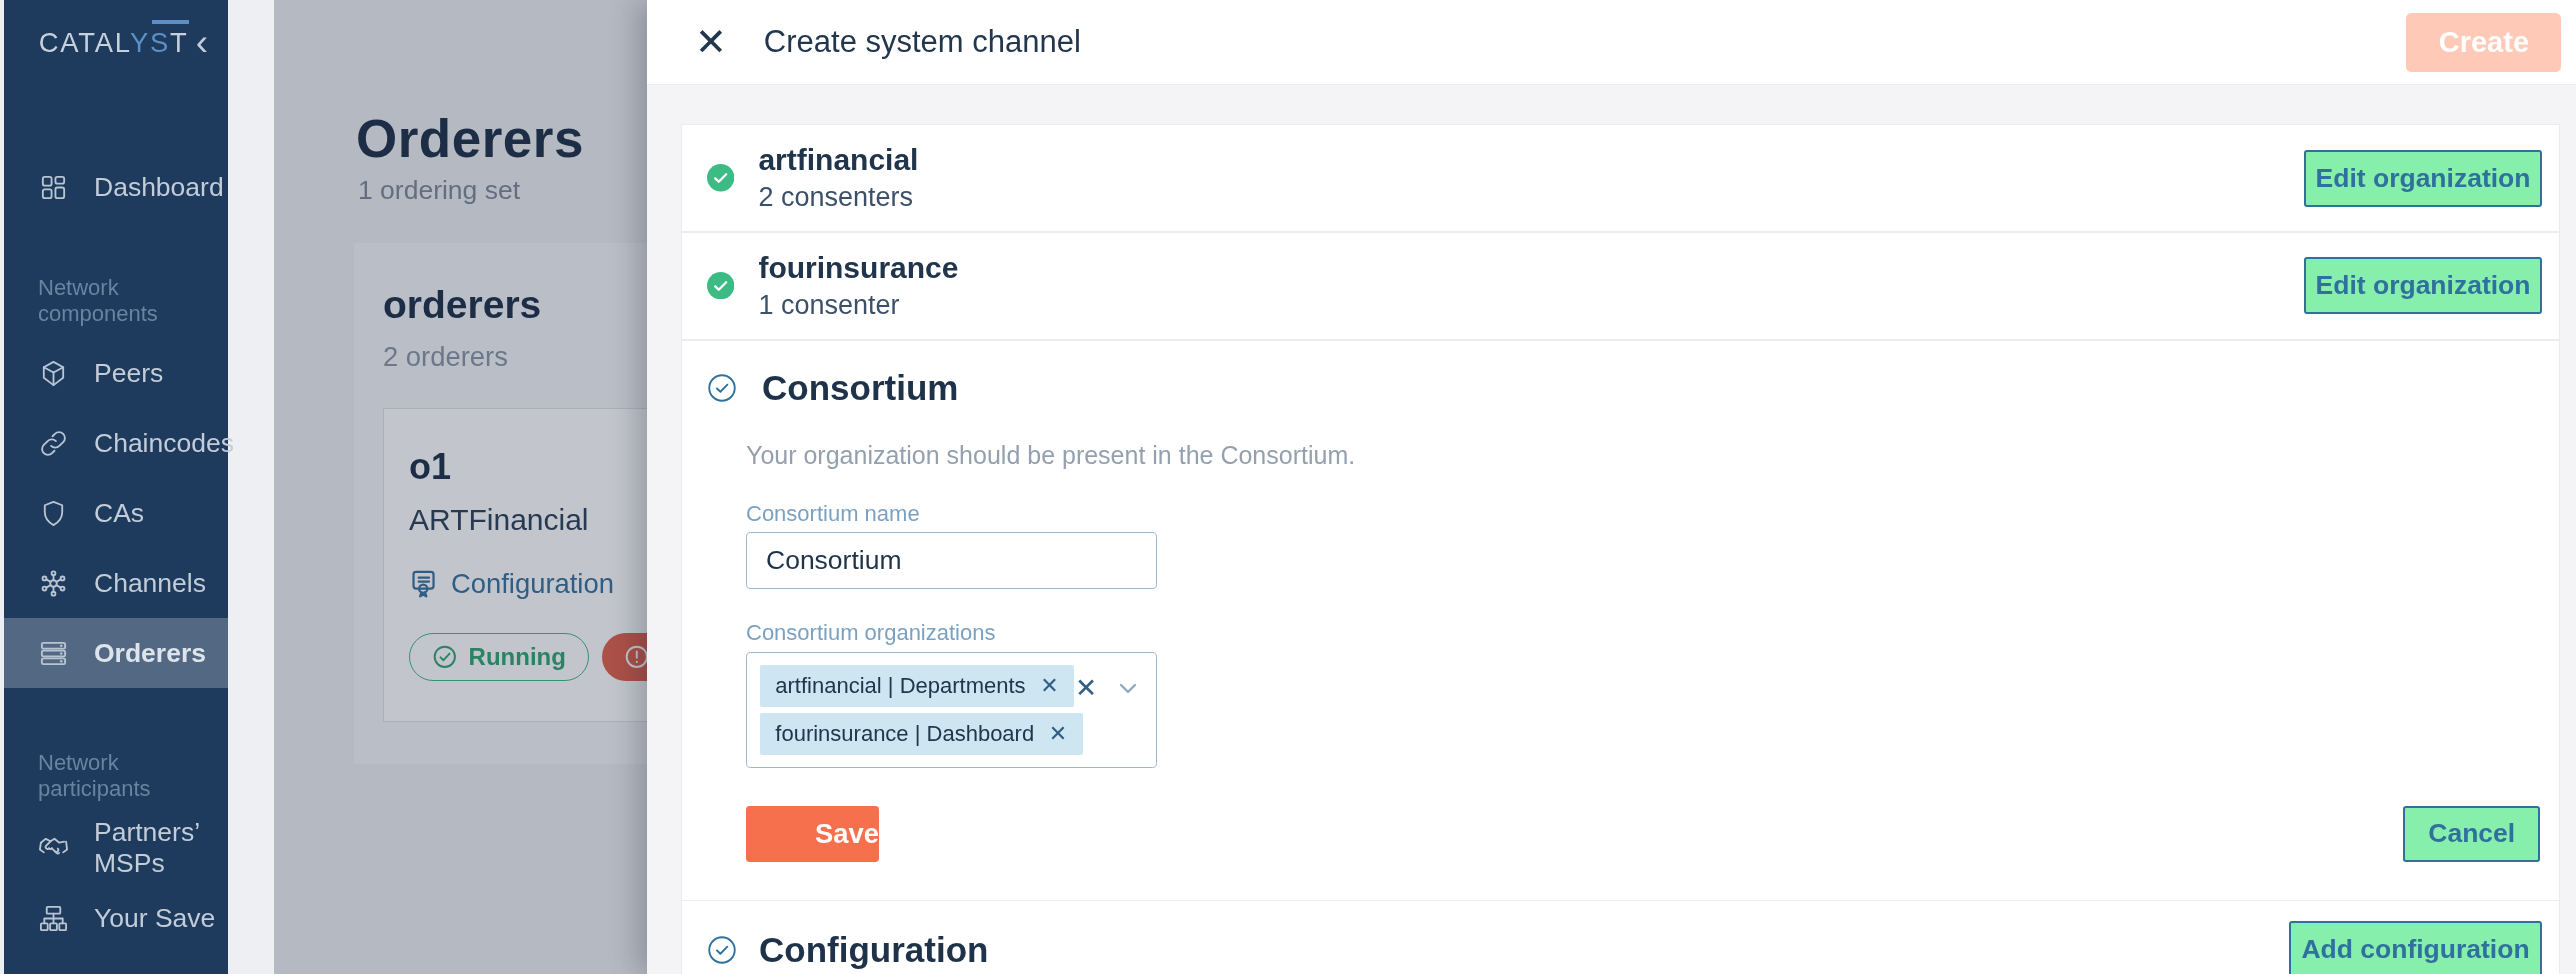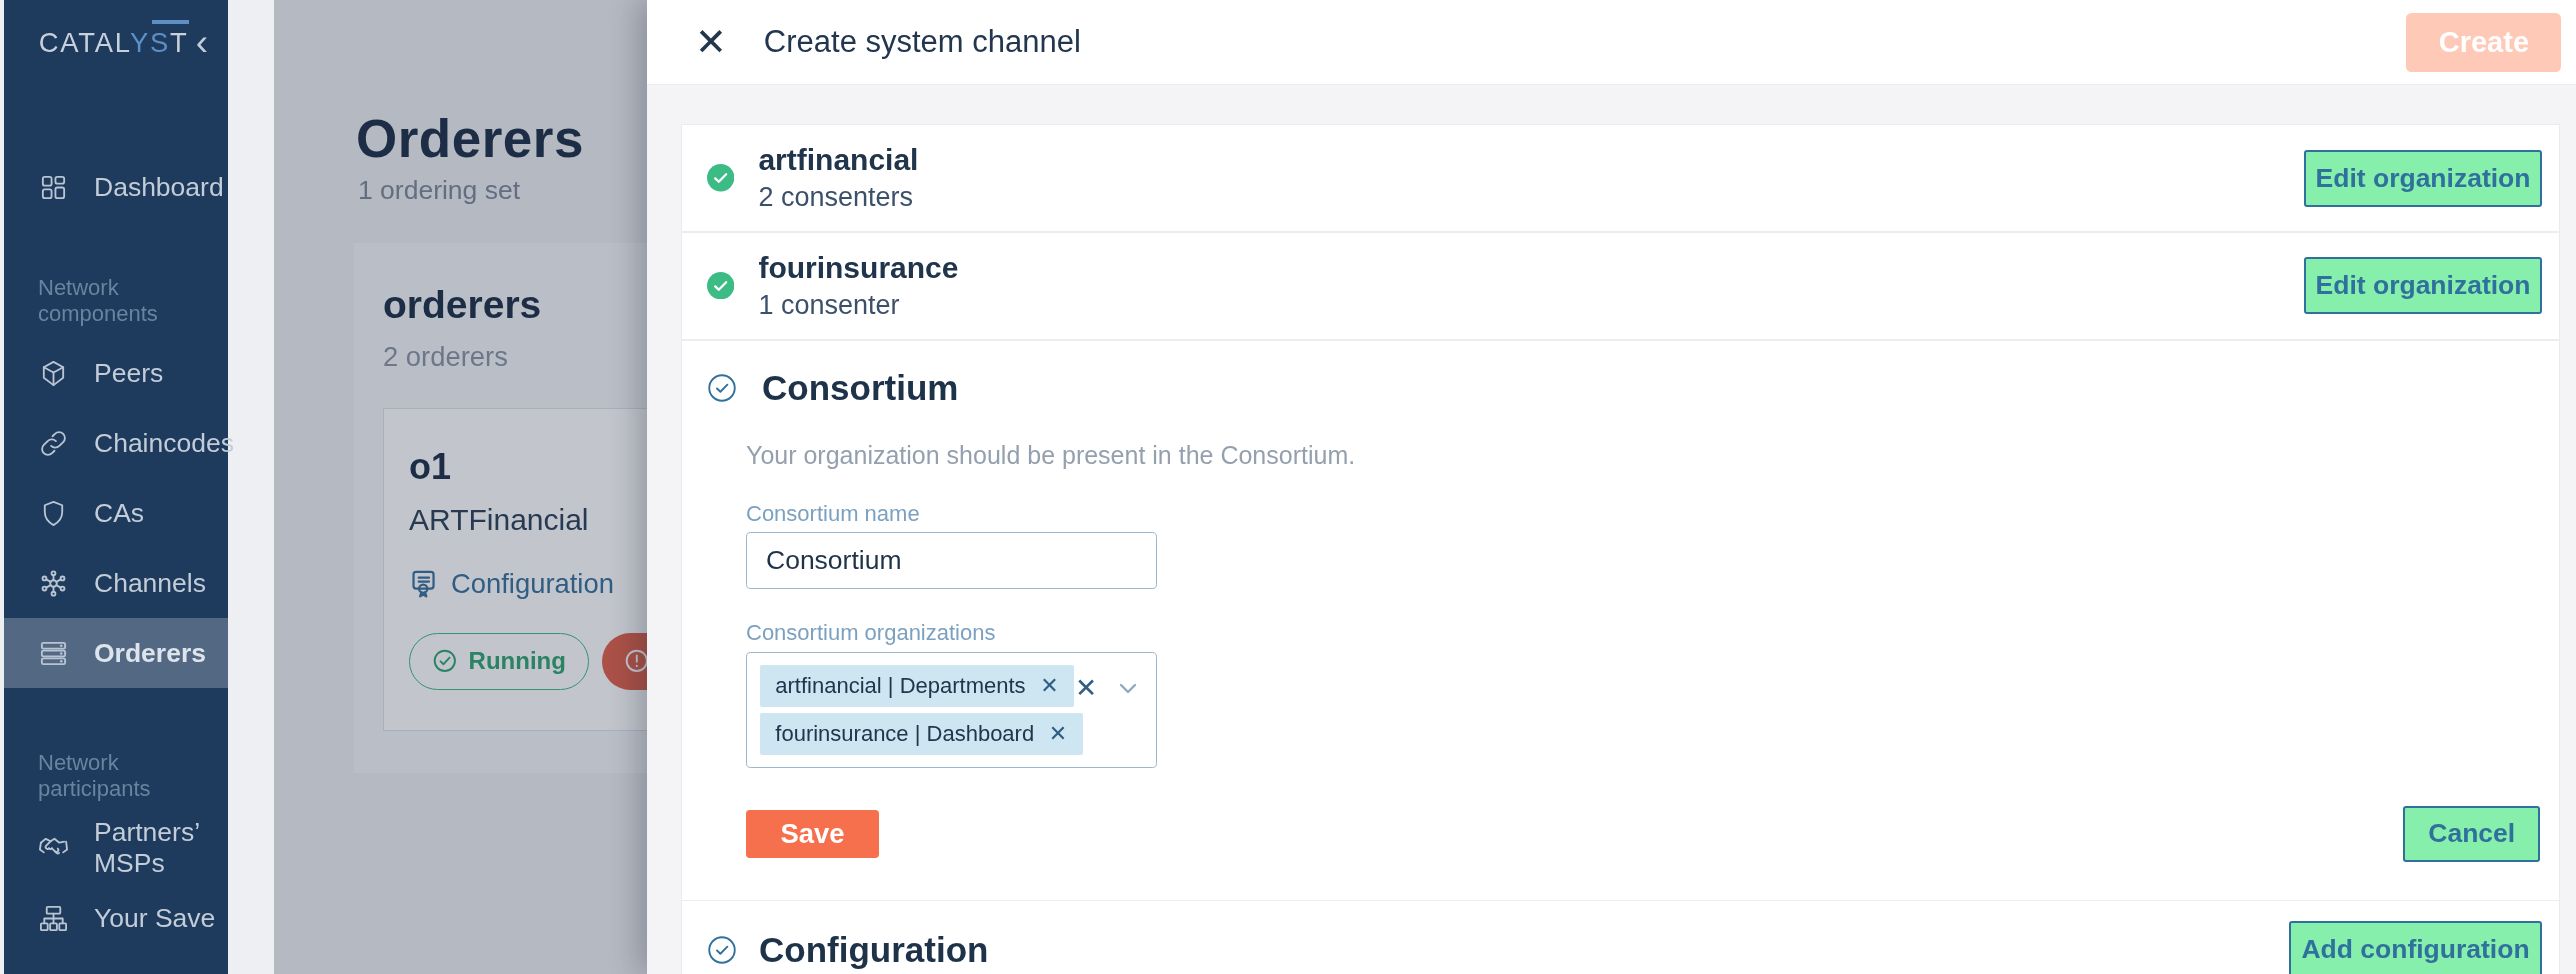--- a/index.html
+++ b/index.html
@@ -42,21 +42,21 @@
   .group-card { margin:37px 0 0 80px; width:1006px; background:#f4f6f8; padding:40px 0 42px 29px; }
   .group-title { font-size:39px; font-weight:800; color:#1c2f47; }
   .group-subtitle { margin-top:14.6px; font-size:27.4px; color:#8a96a4; }
   .node-card { margin-top:35px; width:512px; background:#ffffff; border:0.9px solid #dde2e9; padding:37px 0 40px 25px; }
   .node-name { font-size:36px; font-weight:800; color:#1c2f47; }
   .node-org { margin-top:14.6px; font-size:30px; color:#2c4058; }
   .node-links { margin-top:31px; display:flex; align-items:center; gap:46px; }
   .node-link { display:flex; align-items:center; gap:11px; color:#38719b; font-size:27.4px; cursor:pointer; white-space:nowrap; }
   .node-link svg { width:31px; height:31px; fill:none; stroke:#38719b; stroke-width:1.7; stroke-linecap:round; stroke-linejoin:round; }
   .node-badges { margin-top:33px; display:flex; align-items:center; gap:12.8px; }
-  .badge { display:flex; align-items:center; gap:11px; height:57px; border-radius:913px; padding:0 22px; font-size:24px; font-weight:700; white-space:nowrap; }
+  .badge { display:flex; align-items:center; gap:11px; height:48px; border-radius:913px; padding:0 22px; font-size:24px; font-weight:700; white-space:nowrap; }
   .badge svg { width:25.6px; height:25.6px; flex:none; }
   .badge-running { border:1.8px solid #3bbd82; color:#31a571; background:transparent; }
   .badge-warning { background:#e0604b; color:#ffffff; min-width:229px; }
 
   
   .backdrop { position:absolute; left:274px; right:0; top:0; bottom:0; background:rgba(28,42,66,0.27); z-index:5; }
 
   
   .modal { position:absolute; left:647px; right:0; top:0; bottom:0; background:#f4f4f6; z-index:10; box-shadow:-9.1px 0 27.4px rgba(15,25,40,0.25); display:flex; flex-direction:column; }
   .modal-header { height:85px; flex:none; background:#ffffff; display:flex; align-items:center; padding:0 14.6px 0 48px; border-bottom:0.9px solid #ececee; }
@@ -82,21 +82,21 @@
   .section-desc { margin-top:33px; font-size:25px; color:#94a0ae; }
   .field-label { margin-top:31px; font-size:22px; color:#7ba1c1; }
   .text-input { display:block; margin-top:5.5px; width:411px; height:57px; border:1.8px solid #9cb6cb; border-radius:4.6px; padding:0 19px; font-size:26.5px; color:#1f3349; font-family:inherit; background:#fff; outline:none; }
   .multiselect { margin-top:5.5px; width:411px; min-height:91px; border:1.8px solid #9cb6cb; border-radius:4.6px; padding:9.1px 82px 9.1px 12.8px; position:relative; background:#fff; cursor:pointer; }
   .chip { display:inline-flex; align-items:center; gap:14.6px; background:#cee5f2; border-radius:2px; padding:8.2px 15.5px; font-size:22px; color:#21364d; margin:2.7px 0; white-space:nowrap; }
   .chip-x { color:#2f5d83; font-size:22px; cursor:pointer; }
   .ms-controls { position:absolute; right:16.5px; top:22px; display:flex; align-items:center; gap:18.3px; }
   .ms-clear { color:#335f85; font-size:26.5px; cursor:pointer; line-height:1; }
   .ms-chevron { width:24px; height:24px; fill:none; stroke:#8fa9c0; stroke-width:2.4; stroke-linecap:round; stroke-linejoin:round; cursor:pointer; }
   .form-buttons { margin-top:38px; display:flex; align-items:center; gap:55px; }
-  .btn-save { width:133px; height:48px; background:#f7704d; border:none; border-radius:3.7px; color:#fff; font-size:27.4px; font-weight:700; font-family:inherit; cursor:pointer; }
+  .btn-save { width:133px; height:56px; background:#f7704d; border:none; border-radius:3.7px; color:#fff; font-size:27.4px; font-weight:700; font-family:inherit; cursor:pointer;text-align:right; }
   .btn-cancel { width:137px; height:56px; }
 
   .config-row { display:flex; align-items:center; height:97px; padding:0 16.5px 0 25px; }
   .config-row .section-title { margin-left:22px; }
   .btn-add-config { width:253px; height:57px; margin-left:auto; }
 </style>
 </head>
 <body>
 
 <div class="app">

